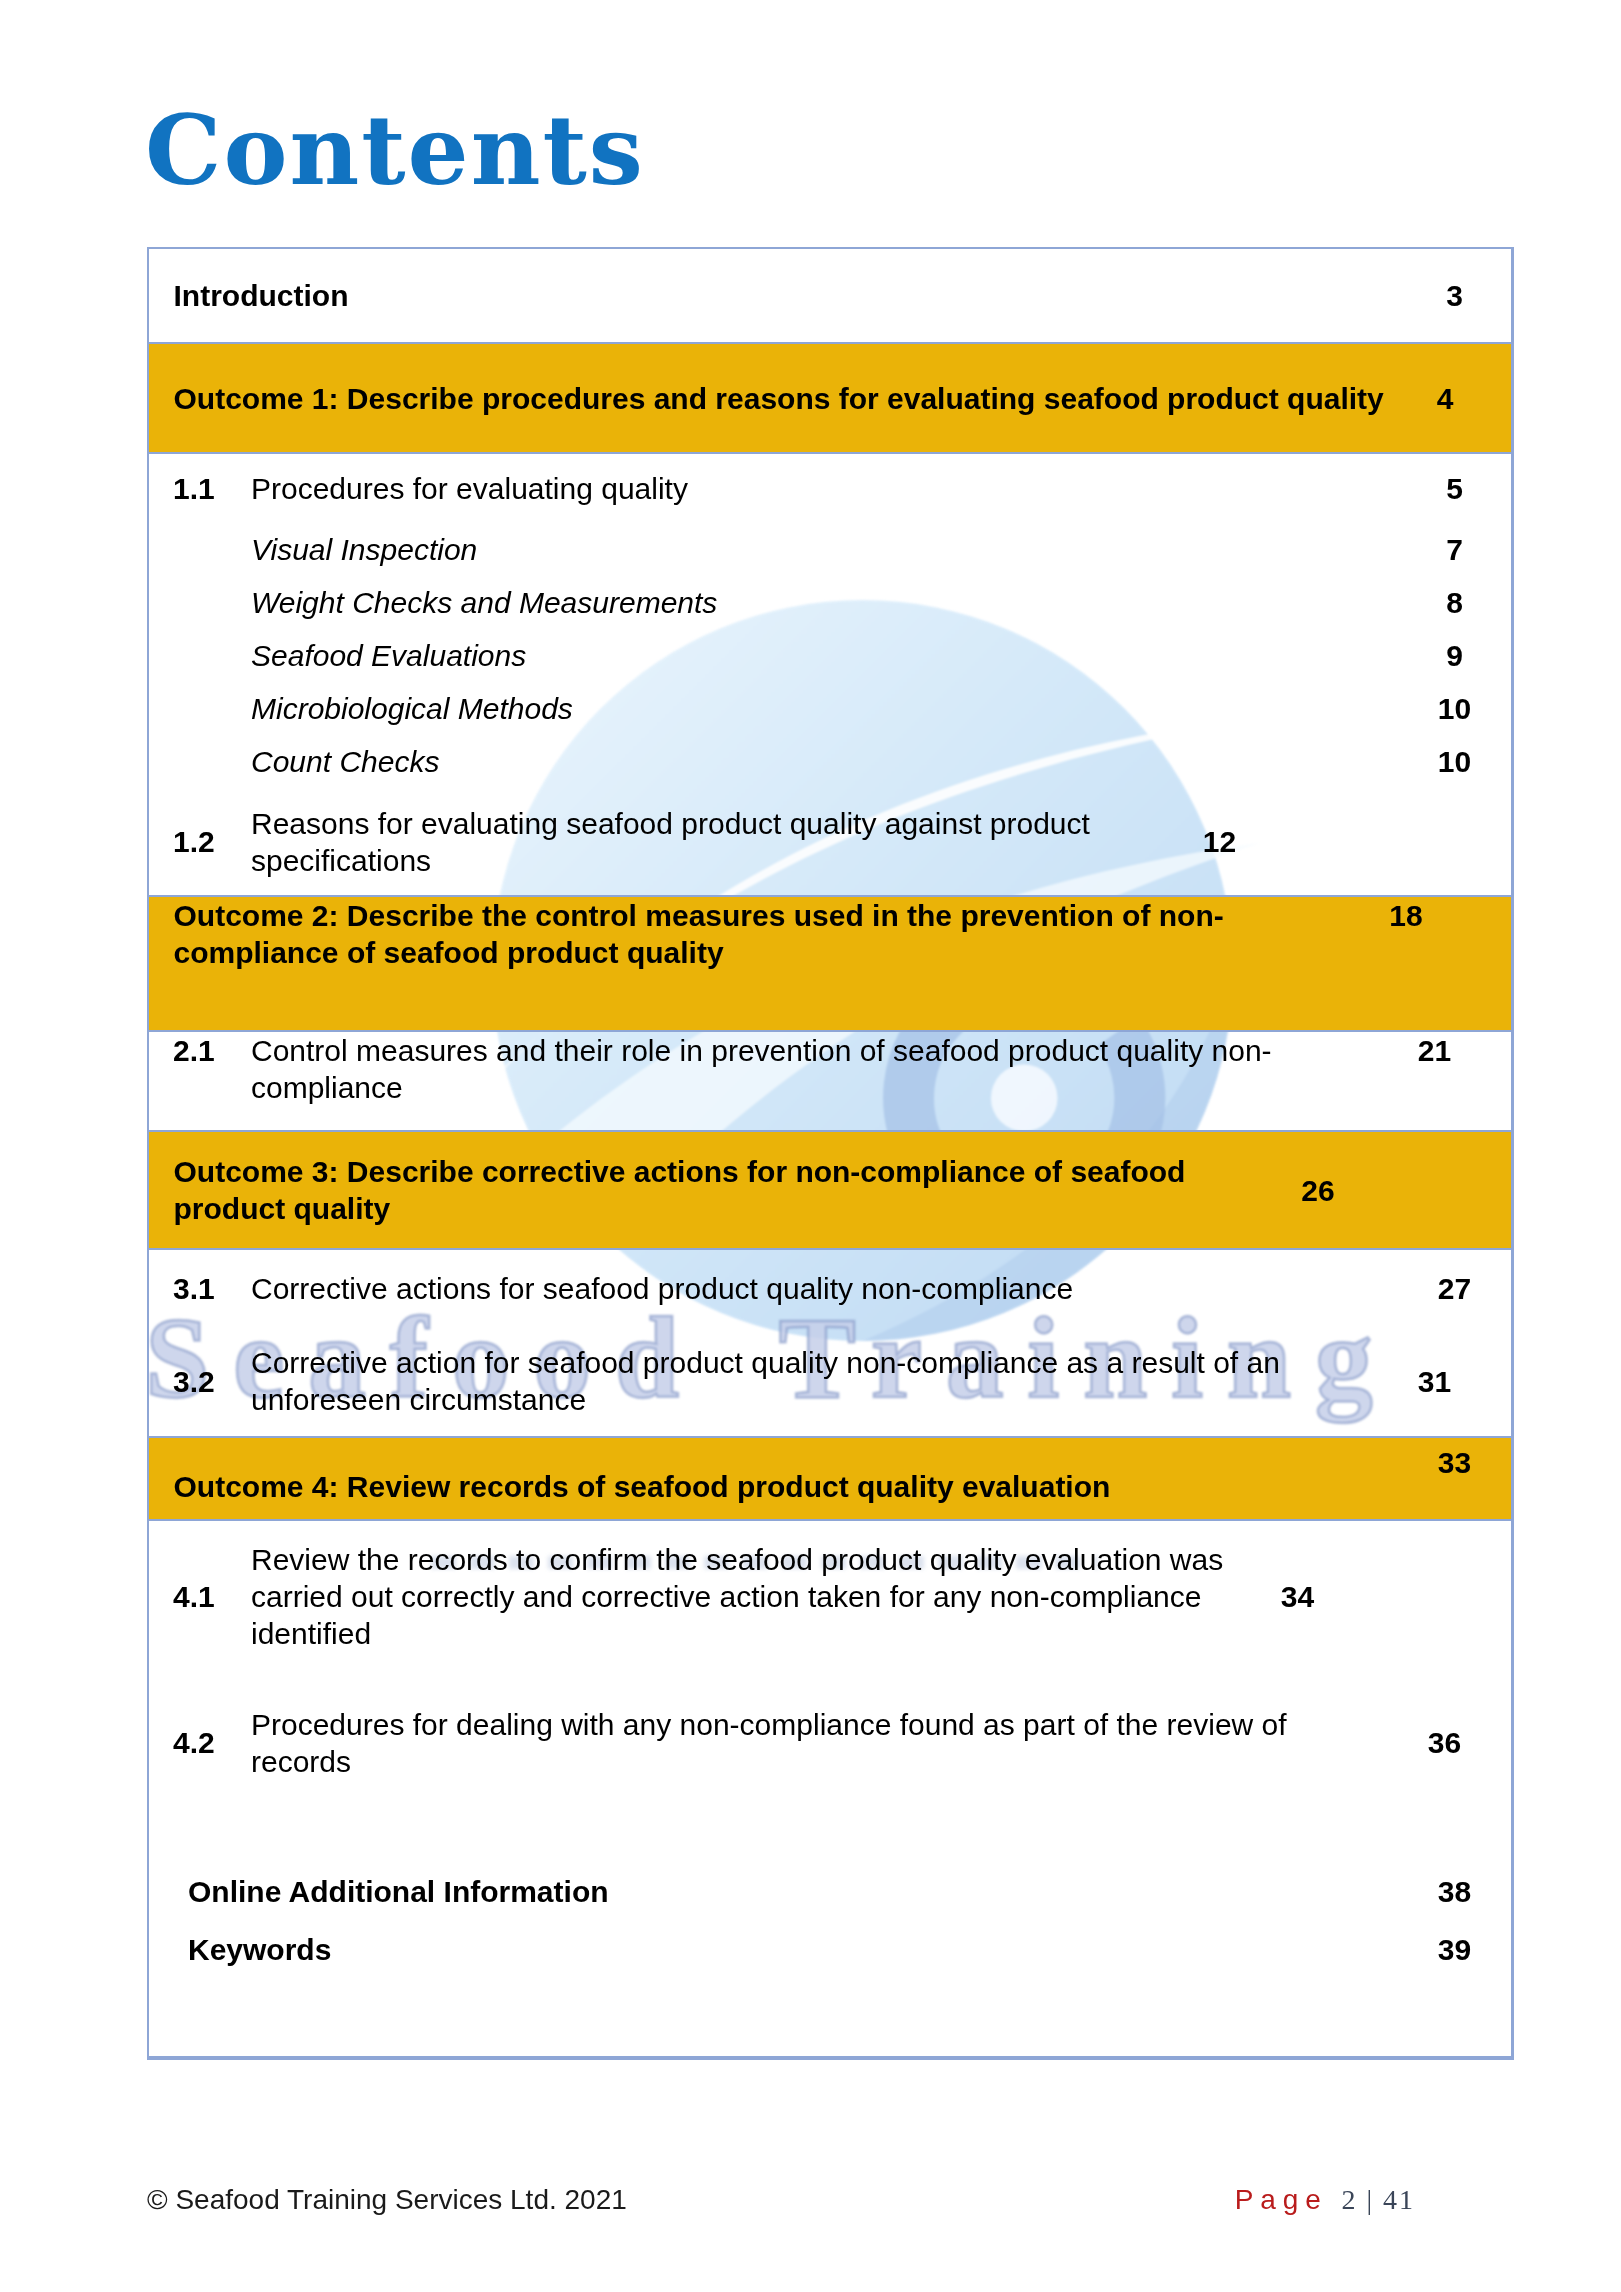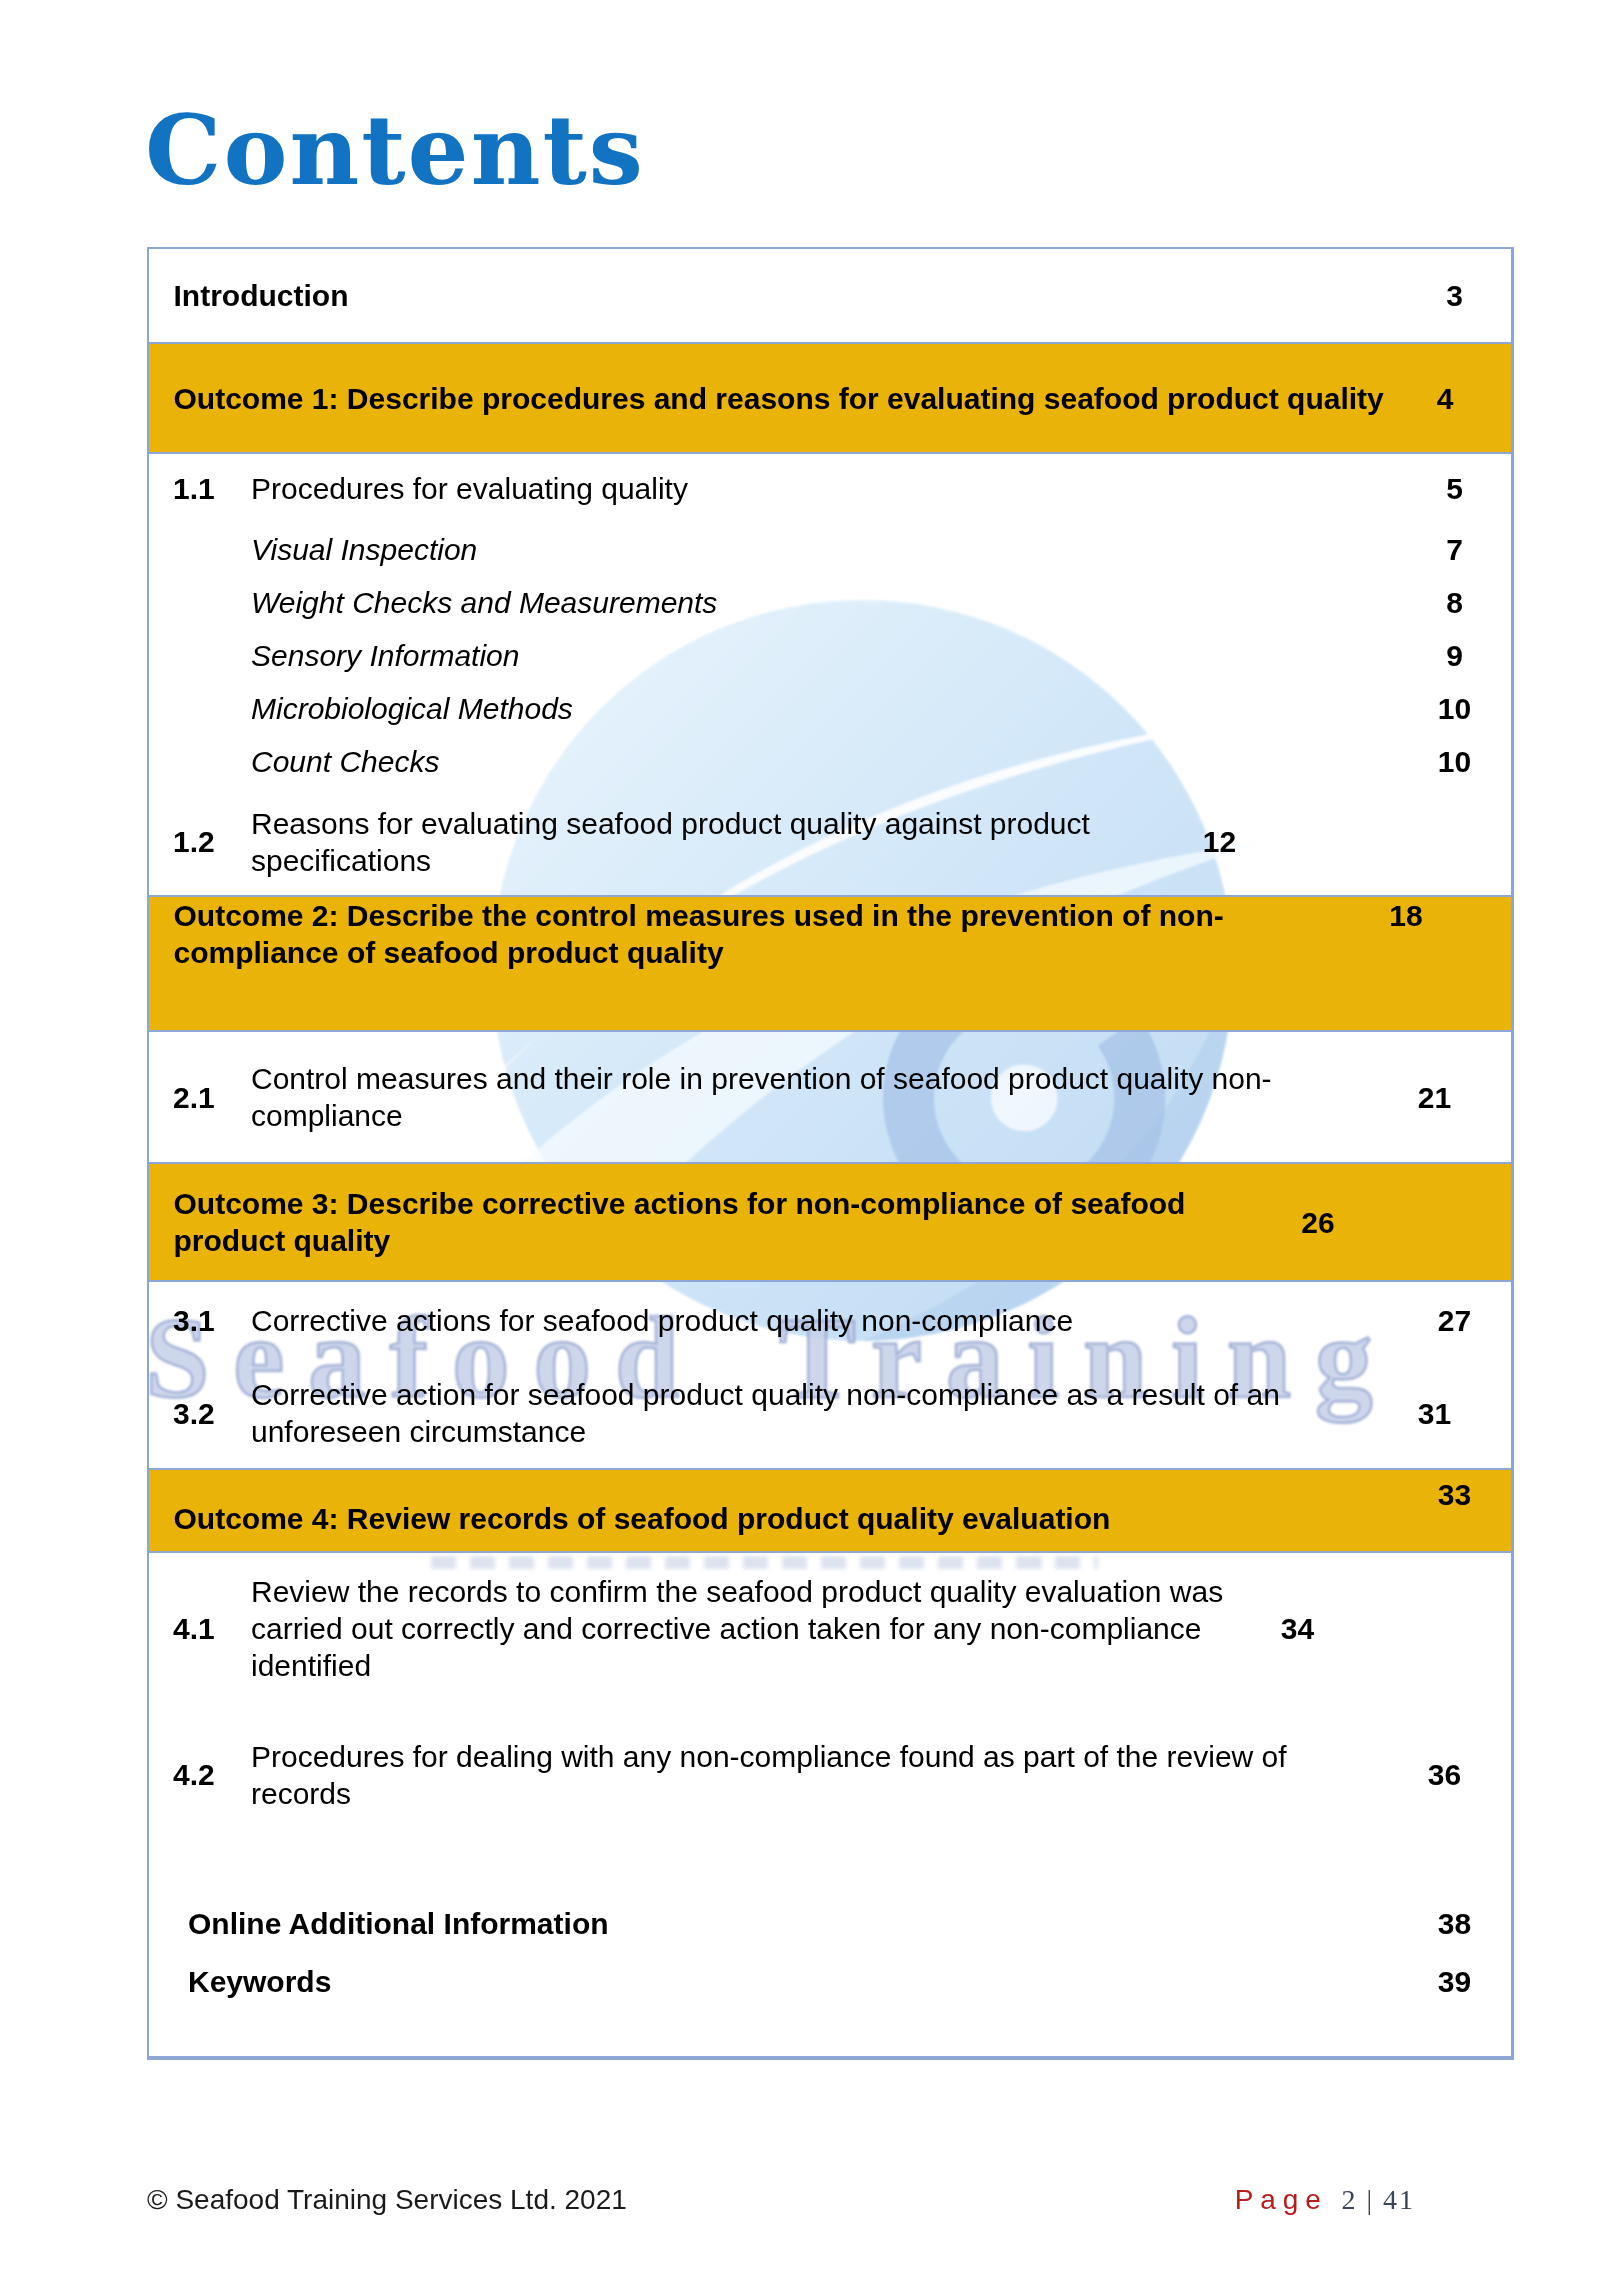--- a/index.html
+++ b/index.html
@@ -27,21 +27,21 @@
   .toc{position:absolute;left:147px;top:247px;width:1367px;height:1813px;z-index:2;
        box-sizing:border-box;border:2.9px solid #8ea6d6;border-right-width:3.9px;border-bottom-width:4.9px;
        display:flex;flex-direction:column;font-size:30px;line-height:37px;}
   .row{box-sizing:border-box;display:flex;}
   .row + .row{border-top:2.9px solid #8ea6d6;}
   .shaded{background:#eab308;}
   .r-intro{height:93px;align-items:center;}
   .r-o1{height:110px;align-items:center;}
   .r-b1{height:443px;flex-direction:column;}
   .r-o2{height:135px;}
-  .r-s21{height:132px;align-items:center;}
+  .r-s21{height:100px;}
   .r-o3{height:118px;align-items:center;}
   .r-b3{height:188px;flex-direction:column;}
   .r-o4{height:83px;}
   .r-b4{flex:1;flex-direction:column;padding-top:19.6px;}
 
   .sub{display:flex;align-items:center;}
   .h70{height:69px;} .h54{height:53px;} .h78{height:76px;} .grow{flex:1;}
 
   .num{width:78px;padding-left:24px;font-weight:bold;flex:none;}
   .lbl{flex:1;}
@@ -114,21 +114,21 @@
         <div class="lbl it">Visual Inspection</div>
         <div class="pg">7</div>
       </div>
       <div class="sub h54">
         <div class="num"></div>
         <div class="lbl it">Weight Checks and Measurements</div>
         <div class="pg">8</div>
       </div>
       <div class="sub h54">
         <div class="num"></div>
-        <div class="lbl it">Sensory Information</div>
+        <div class="lbl it">Seafood Evaluations</div>
         <div class="pg">9</div>
       </div>
       <div class="sub h54">
         <div class="num"></div>
         <div class="lbl it">Microbiological Methods</div>
         <div class="pg">10</div>
       </div>
       <div class="sub h54">
         <div class="num"></div>
         <div class="lbl it">Count Checks</div>

